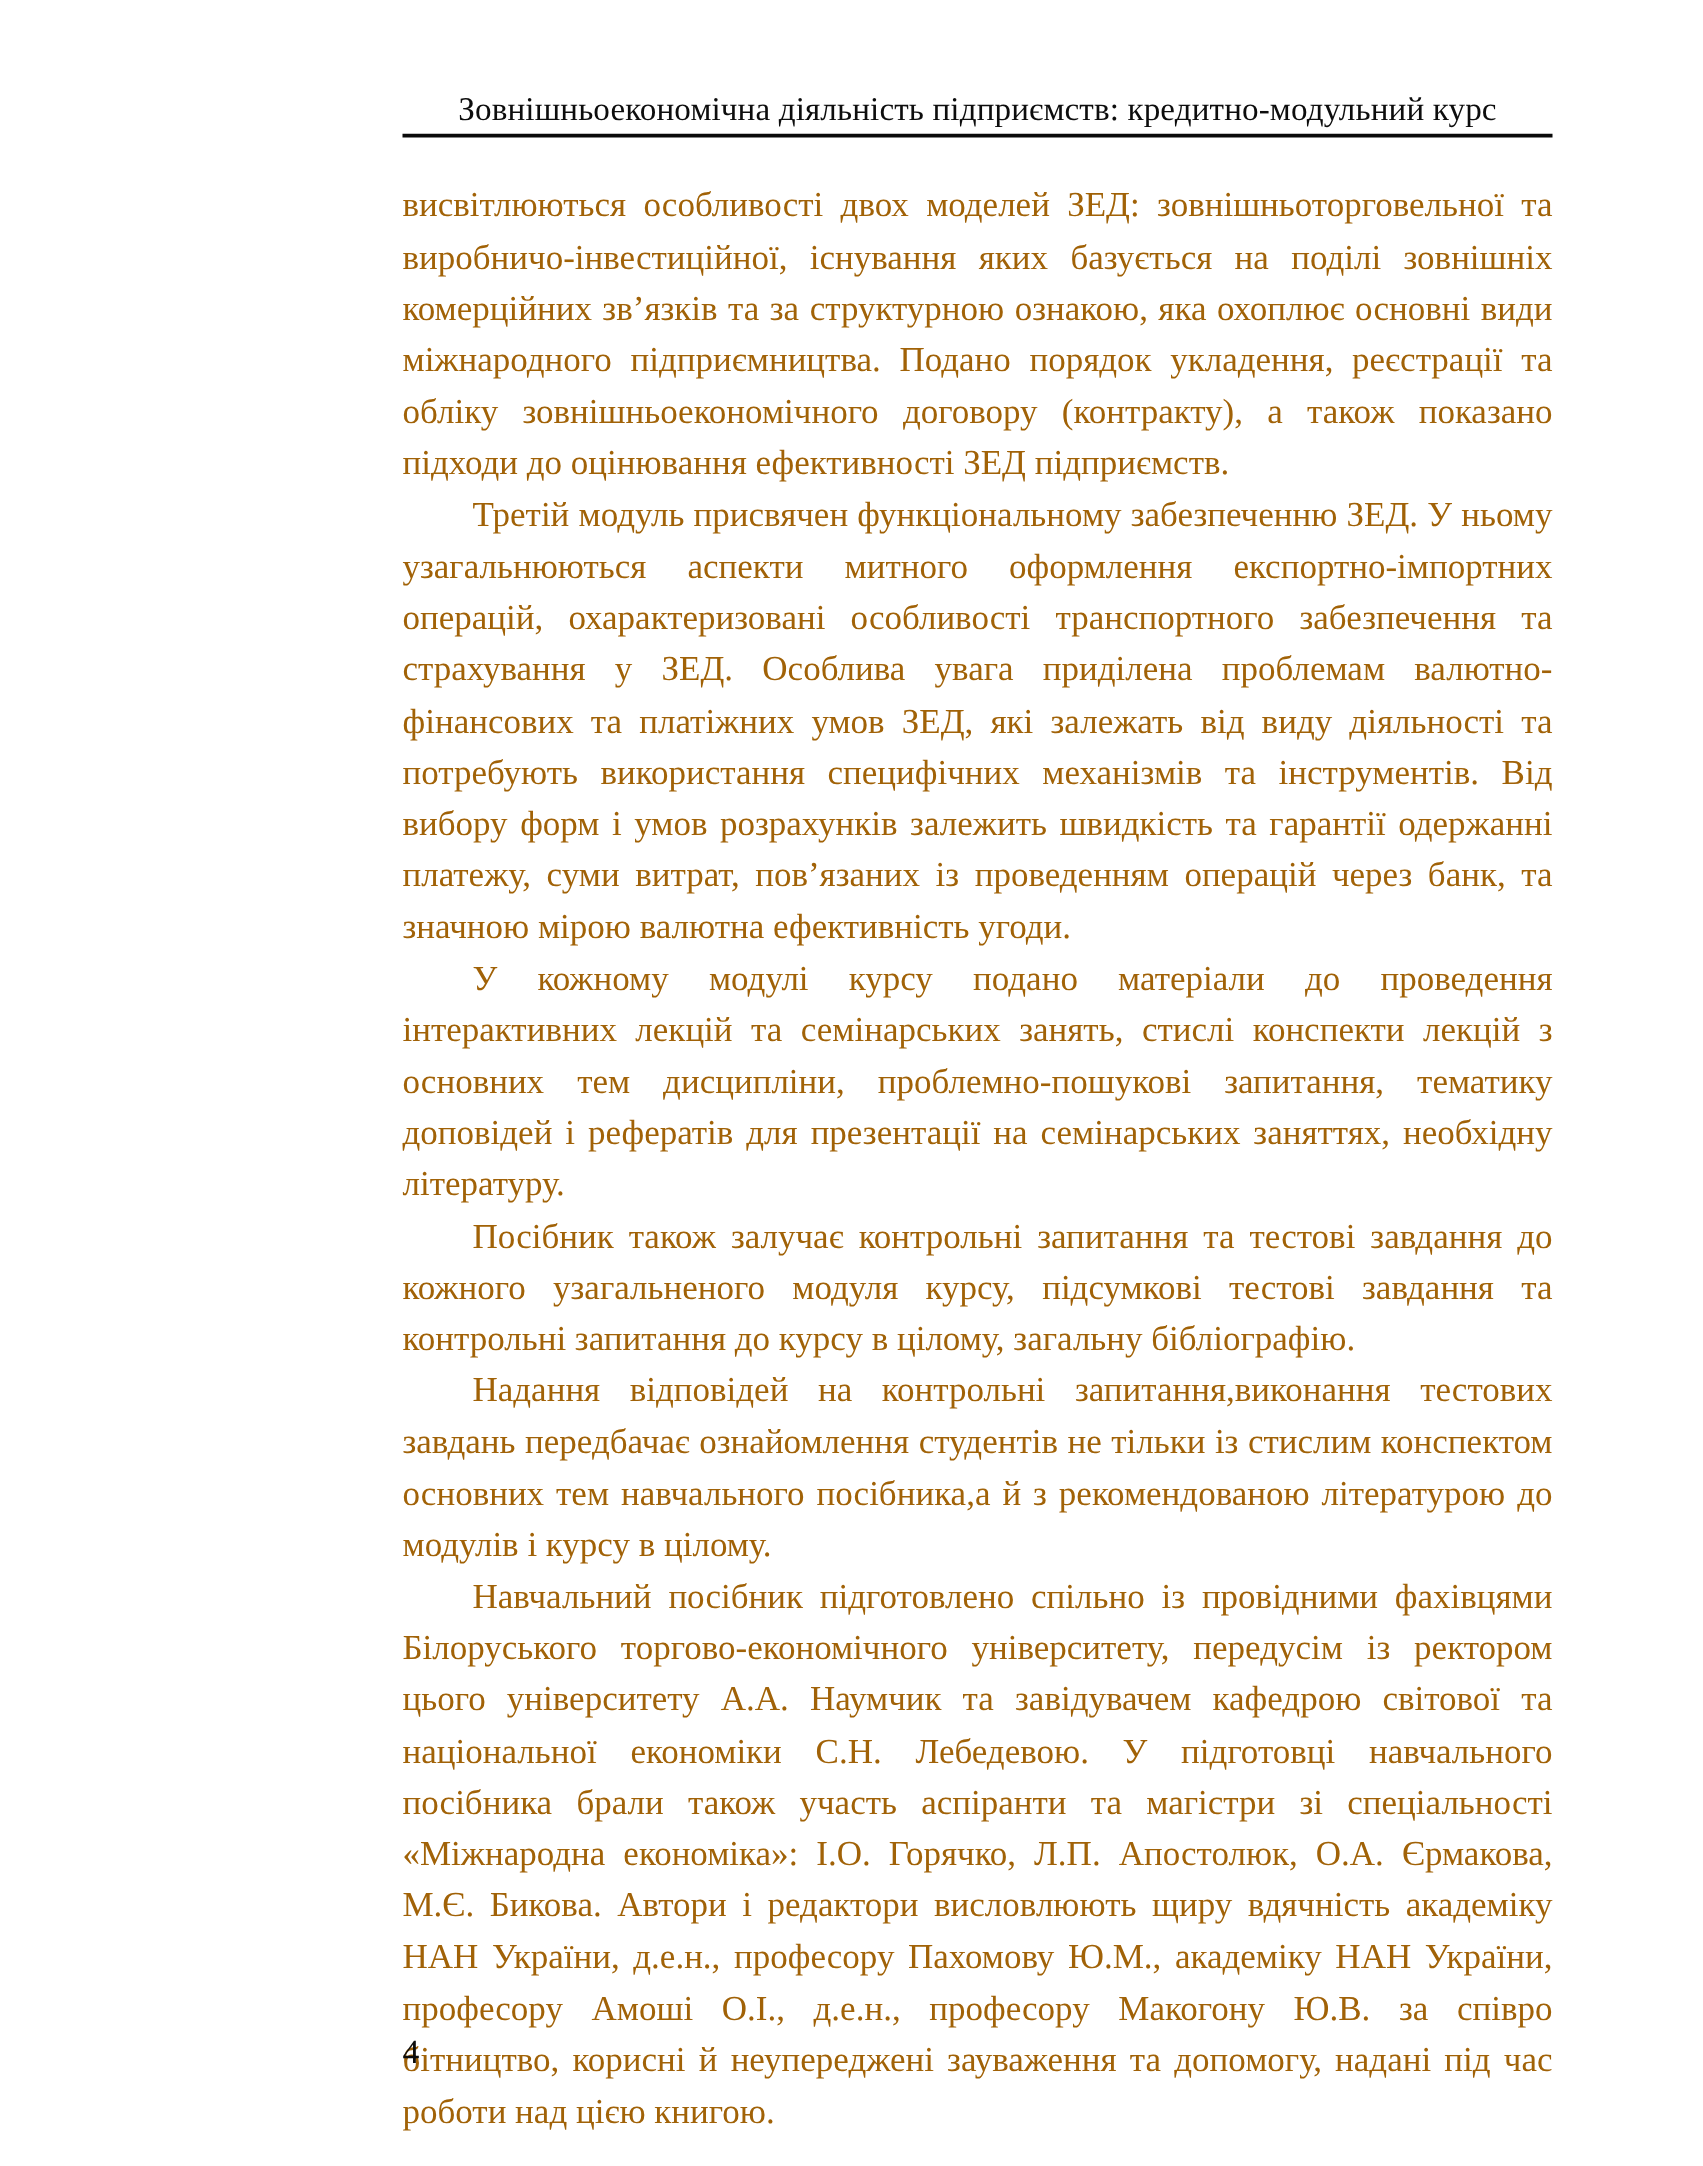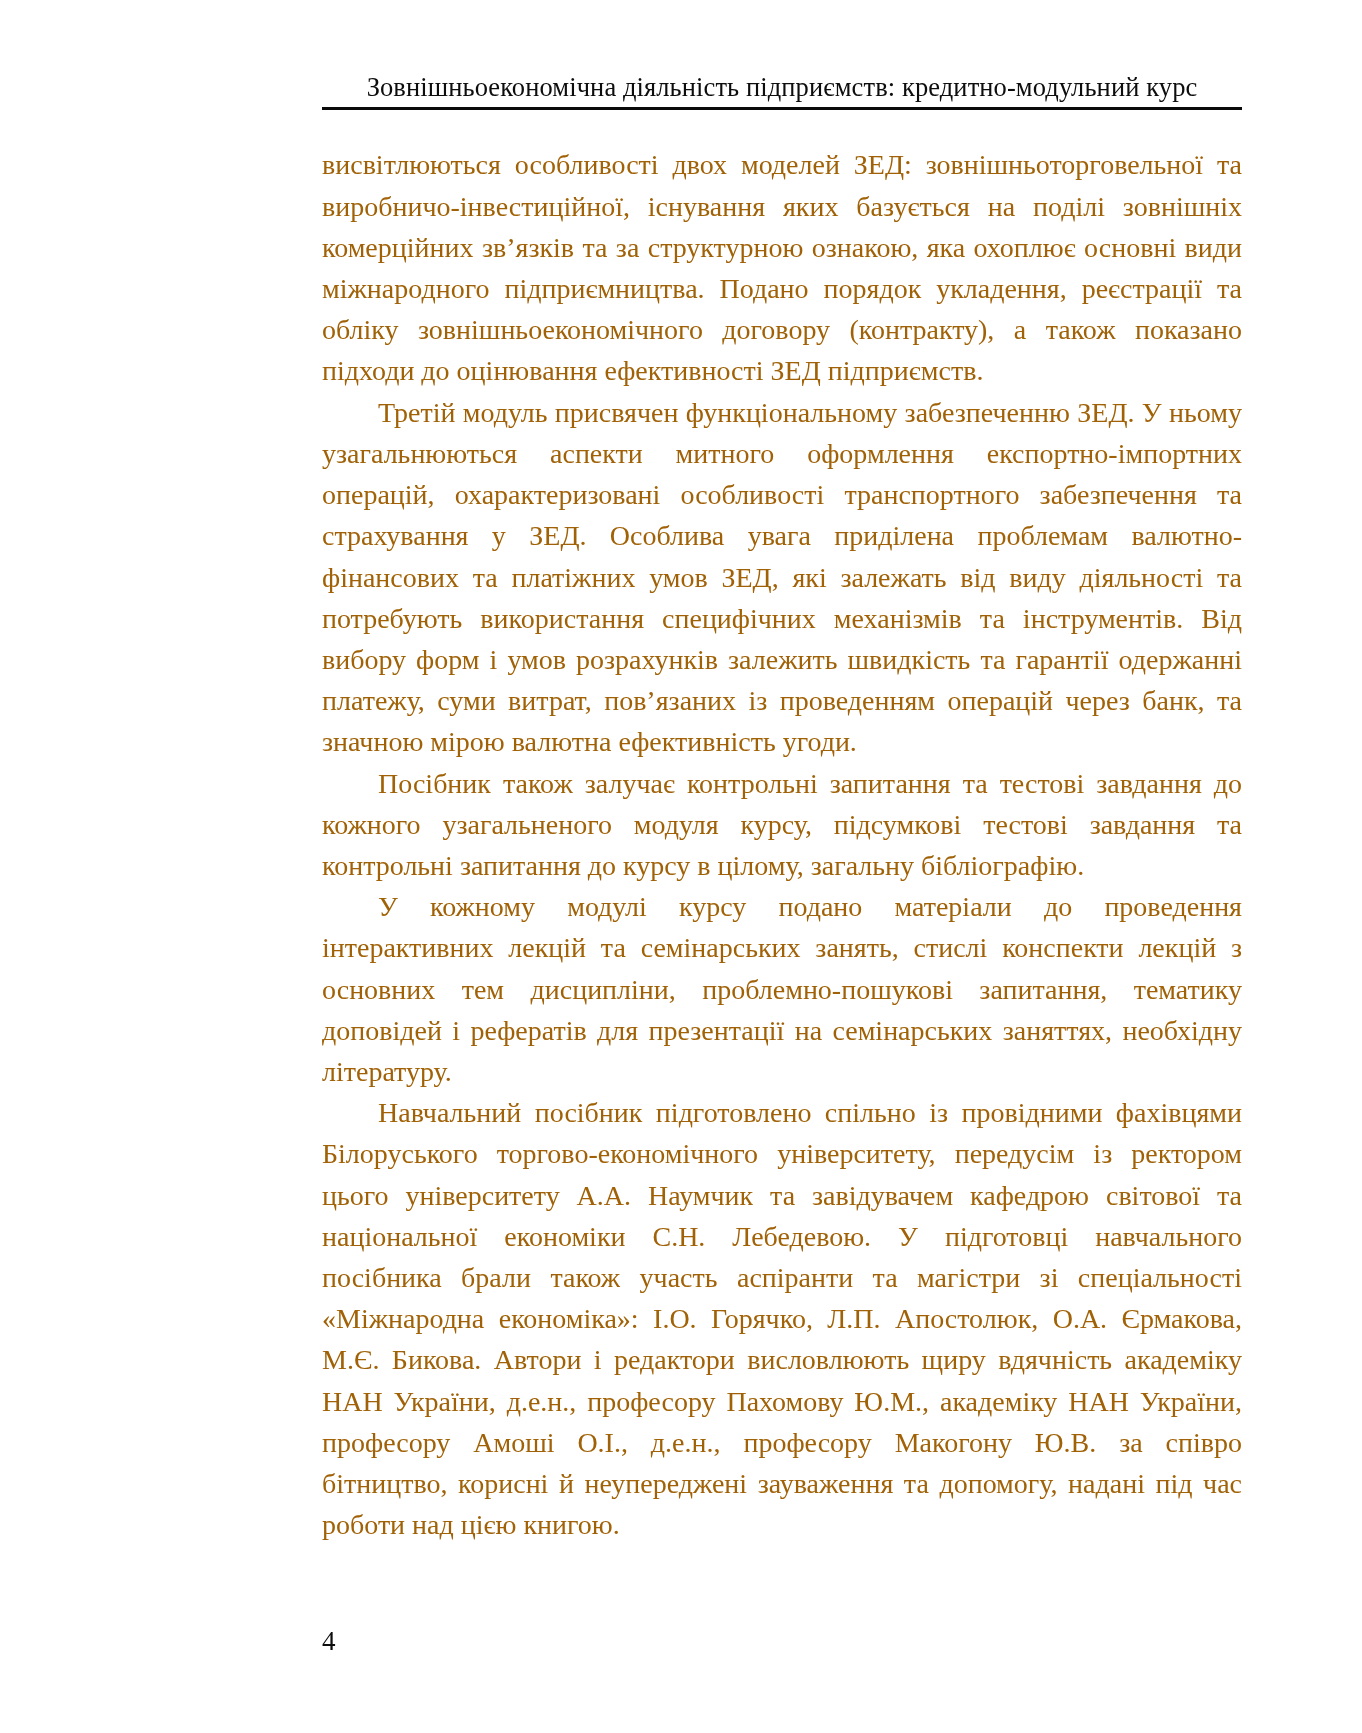--- a/index.html
+++ b/index.html
@@ -69,22 +69,23 @@
 
   <div class="content-frame">
 
     <div class="running-head">Зовнішньоекономічна діяльність підприємств: кредитно-модульний курс</div>
 
     <div class="head-rule"></div>
 
     <div class="body-text">
       <p class="no-indent">висвітлюються особливості двох моделей ЗЕД: зовнішньоторговельної та виробничо-інвестиційної, існування яких базується на поділі зовнішніх комерційних зв’язків та за структурною ознакою, яка охоплює основні види міжнародного підприємництва. Подано порядок укладення, реєстрації та обліку зовнішньоекономічного договору (контракту), а також показано підходи до оцінювання ефективності ЗЕД підприємств.</p>
       <p>Третій модуль присвячен функціональному забезпеченню ЗЕД. У ньому узагальнюються аспекти митного оформлення експортно-імпортних операцій, охарактеризовані особливості транспортного забезпечення та страхування у ЗЕД. Особлива увага приділена проблемам валютно-фінансових та платіжних умов ЗЕД, які залежать від виду діяльності та потребують використання специфічних механізмів та інструментів. Від вибору форм і умов розрахунків залежить швидкість та гарантії одержанні платежу, суми витрат, пов’язаних із проведенням операцій через банк, та значною мірою валютна ефективність угоди.</p>
+      <p>У кожному модулі курсу подано матеріали до проведення інтерактивних лекцій та семінарських занять, стислі конспекти лекцій з основних тем дисципліни, проблемно-пошукові запитання, тематику доповідей і рефератів для презентації на семінарських заняттях, необхідну літературу.</p>
       <p>Посібник також залучає контрольні запитання та тестові завдання до кожного узагальненого модуля курсу, підсумкові тестові завдання та контрольні запитання до курсу в цілому, загальну бібліографію.</p>
-      <p>У кожному модулі курсу подано матеріали до проведення інтерактивних лекцій та семінарських занять, стислі конспекти лекцій з основних тем дисципліни, проблемно-пошукові запитання, тематику доповідей і рефератів для презентації на семінарських заняттях, необхідну літературу.</p>
+      <p>Надання відповідей на контрольні запитання,виконання тестових завдань передбачає ознайомлення студентів не тільки із стислим конспектом основних тем навчального посібника,а й з рекомендованою літературою до модулів і курсу в цілому.</p>
       <p>Навчальний посібник підготовлено спільно із провідними фахівцями Білоруського торгово-економічного університету, передусім із ректором цього університету А.А. Наумчик та завідувачем кафедрою світової та національної економіки С.Н. Лебедевою. У підготовці навчального посібника брали також участь аспіранти та магістри зі спеціальності «Міжнародна економіка»: І.О. Горячко, Л.П. Апостолюк, О.А. Єрмакова, М.Є. Бикова. Автори і редактори висловлюють щиру вдячність академіку НАН України, д.е.н., професору Пахомову Ю.М., академіку НАН України, професору Амоші О.І., д.е.н., професору Макогону Ю.В. за співро бітництво, корисні й неупереджені зауваження та допомогу, надані під час роботи над цією книгою.</p>
     </div>
 
   </div>
 
   <div class="page-number">4</div>
 
 </div>
 
 </body></html>

